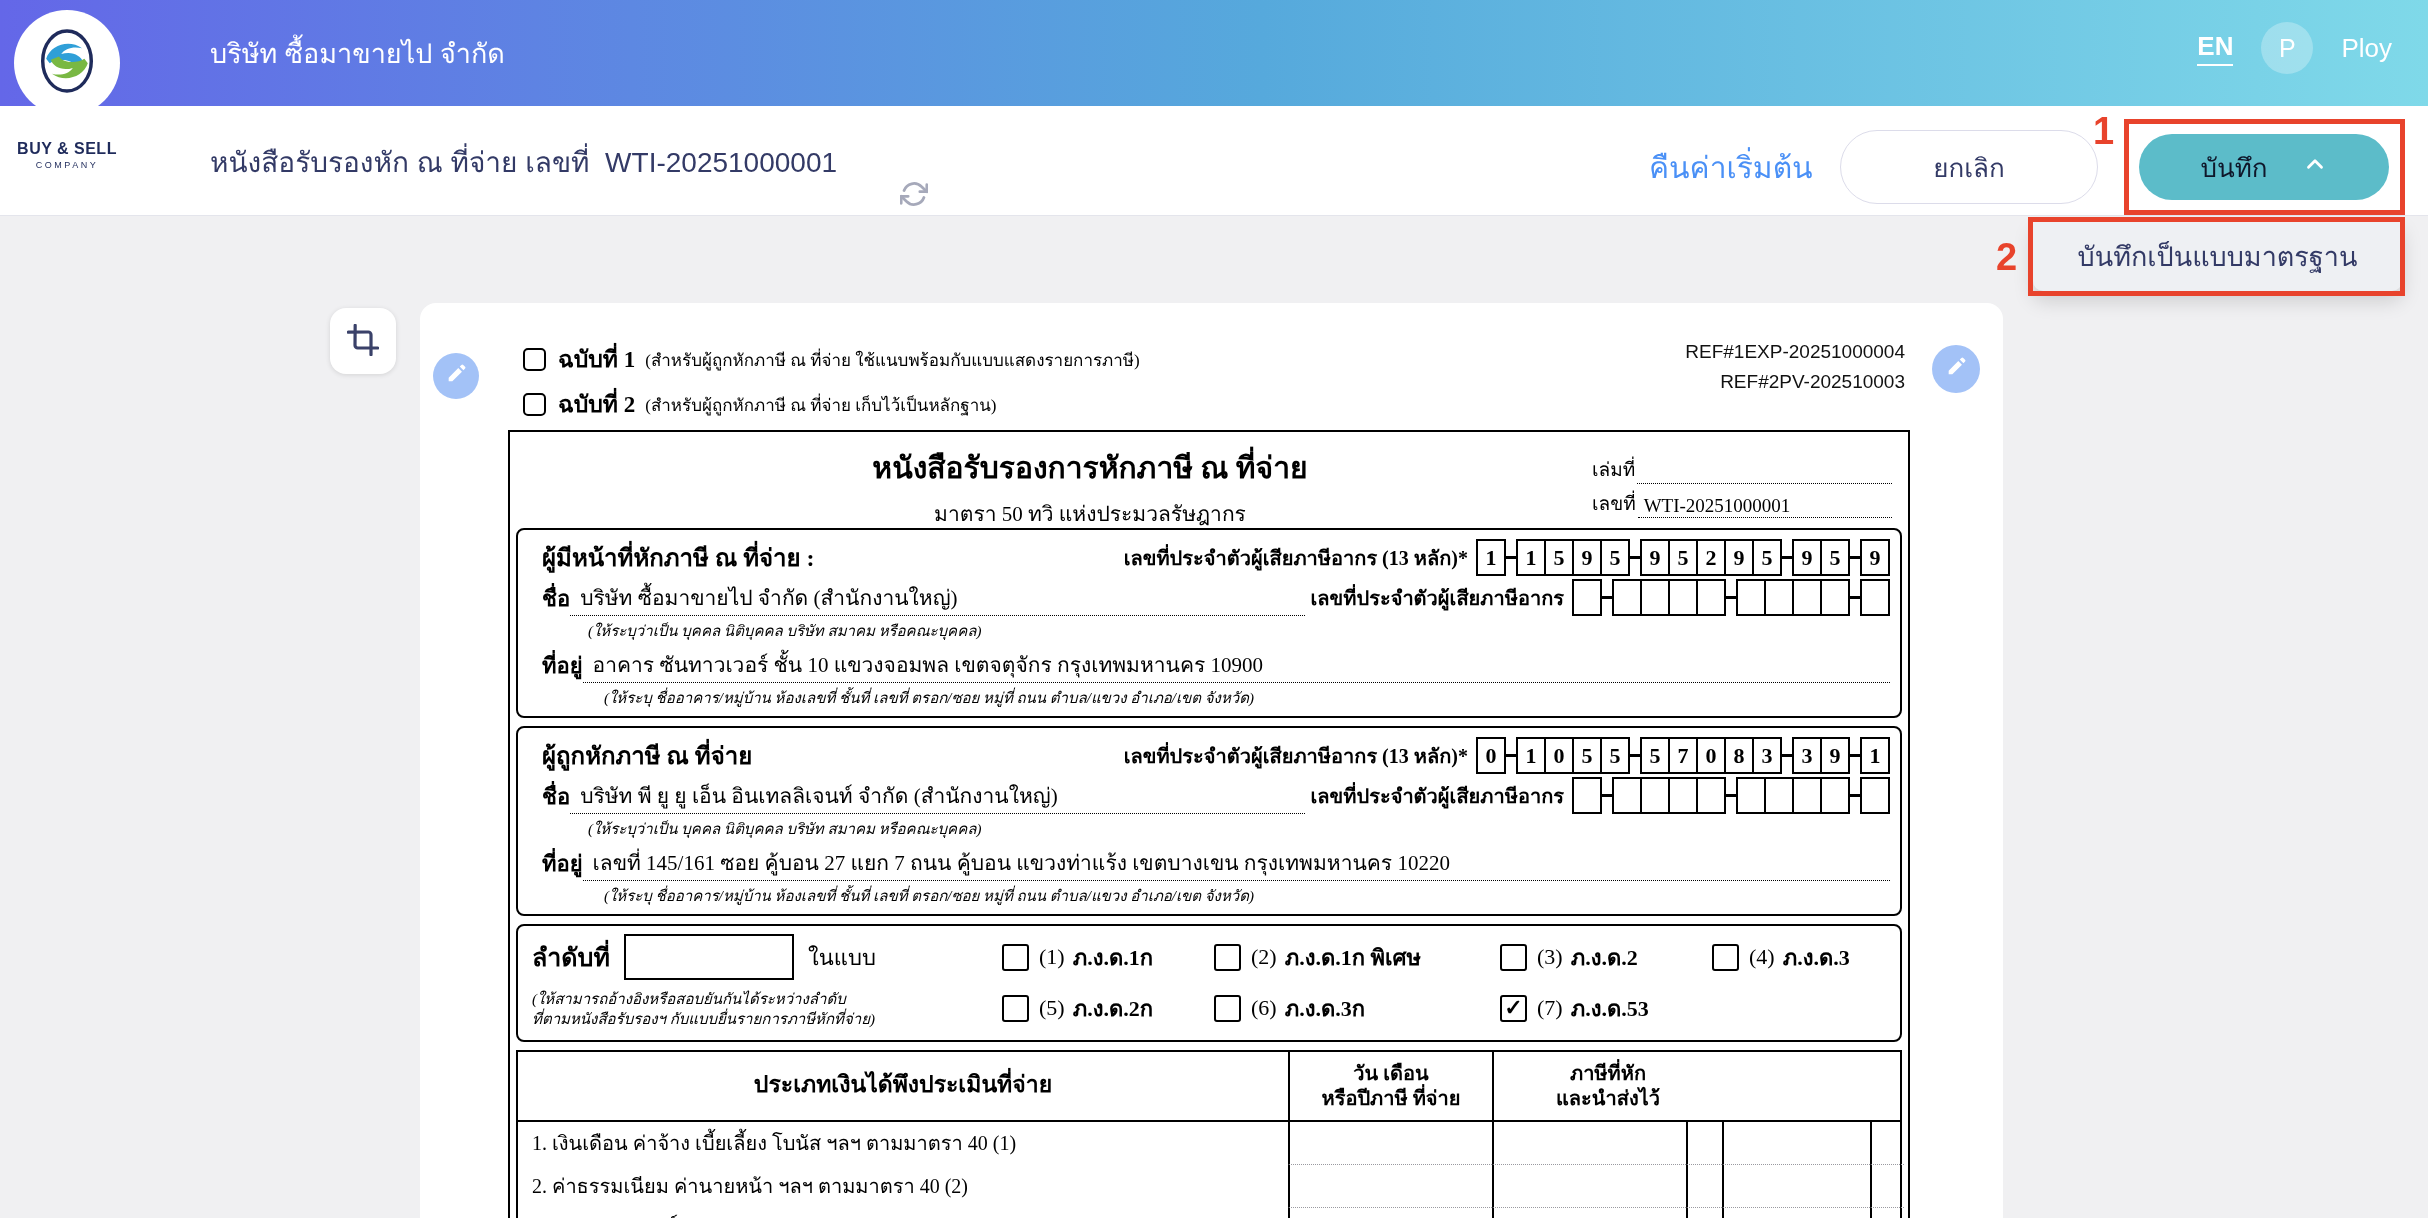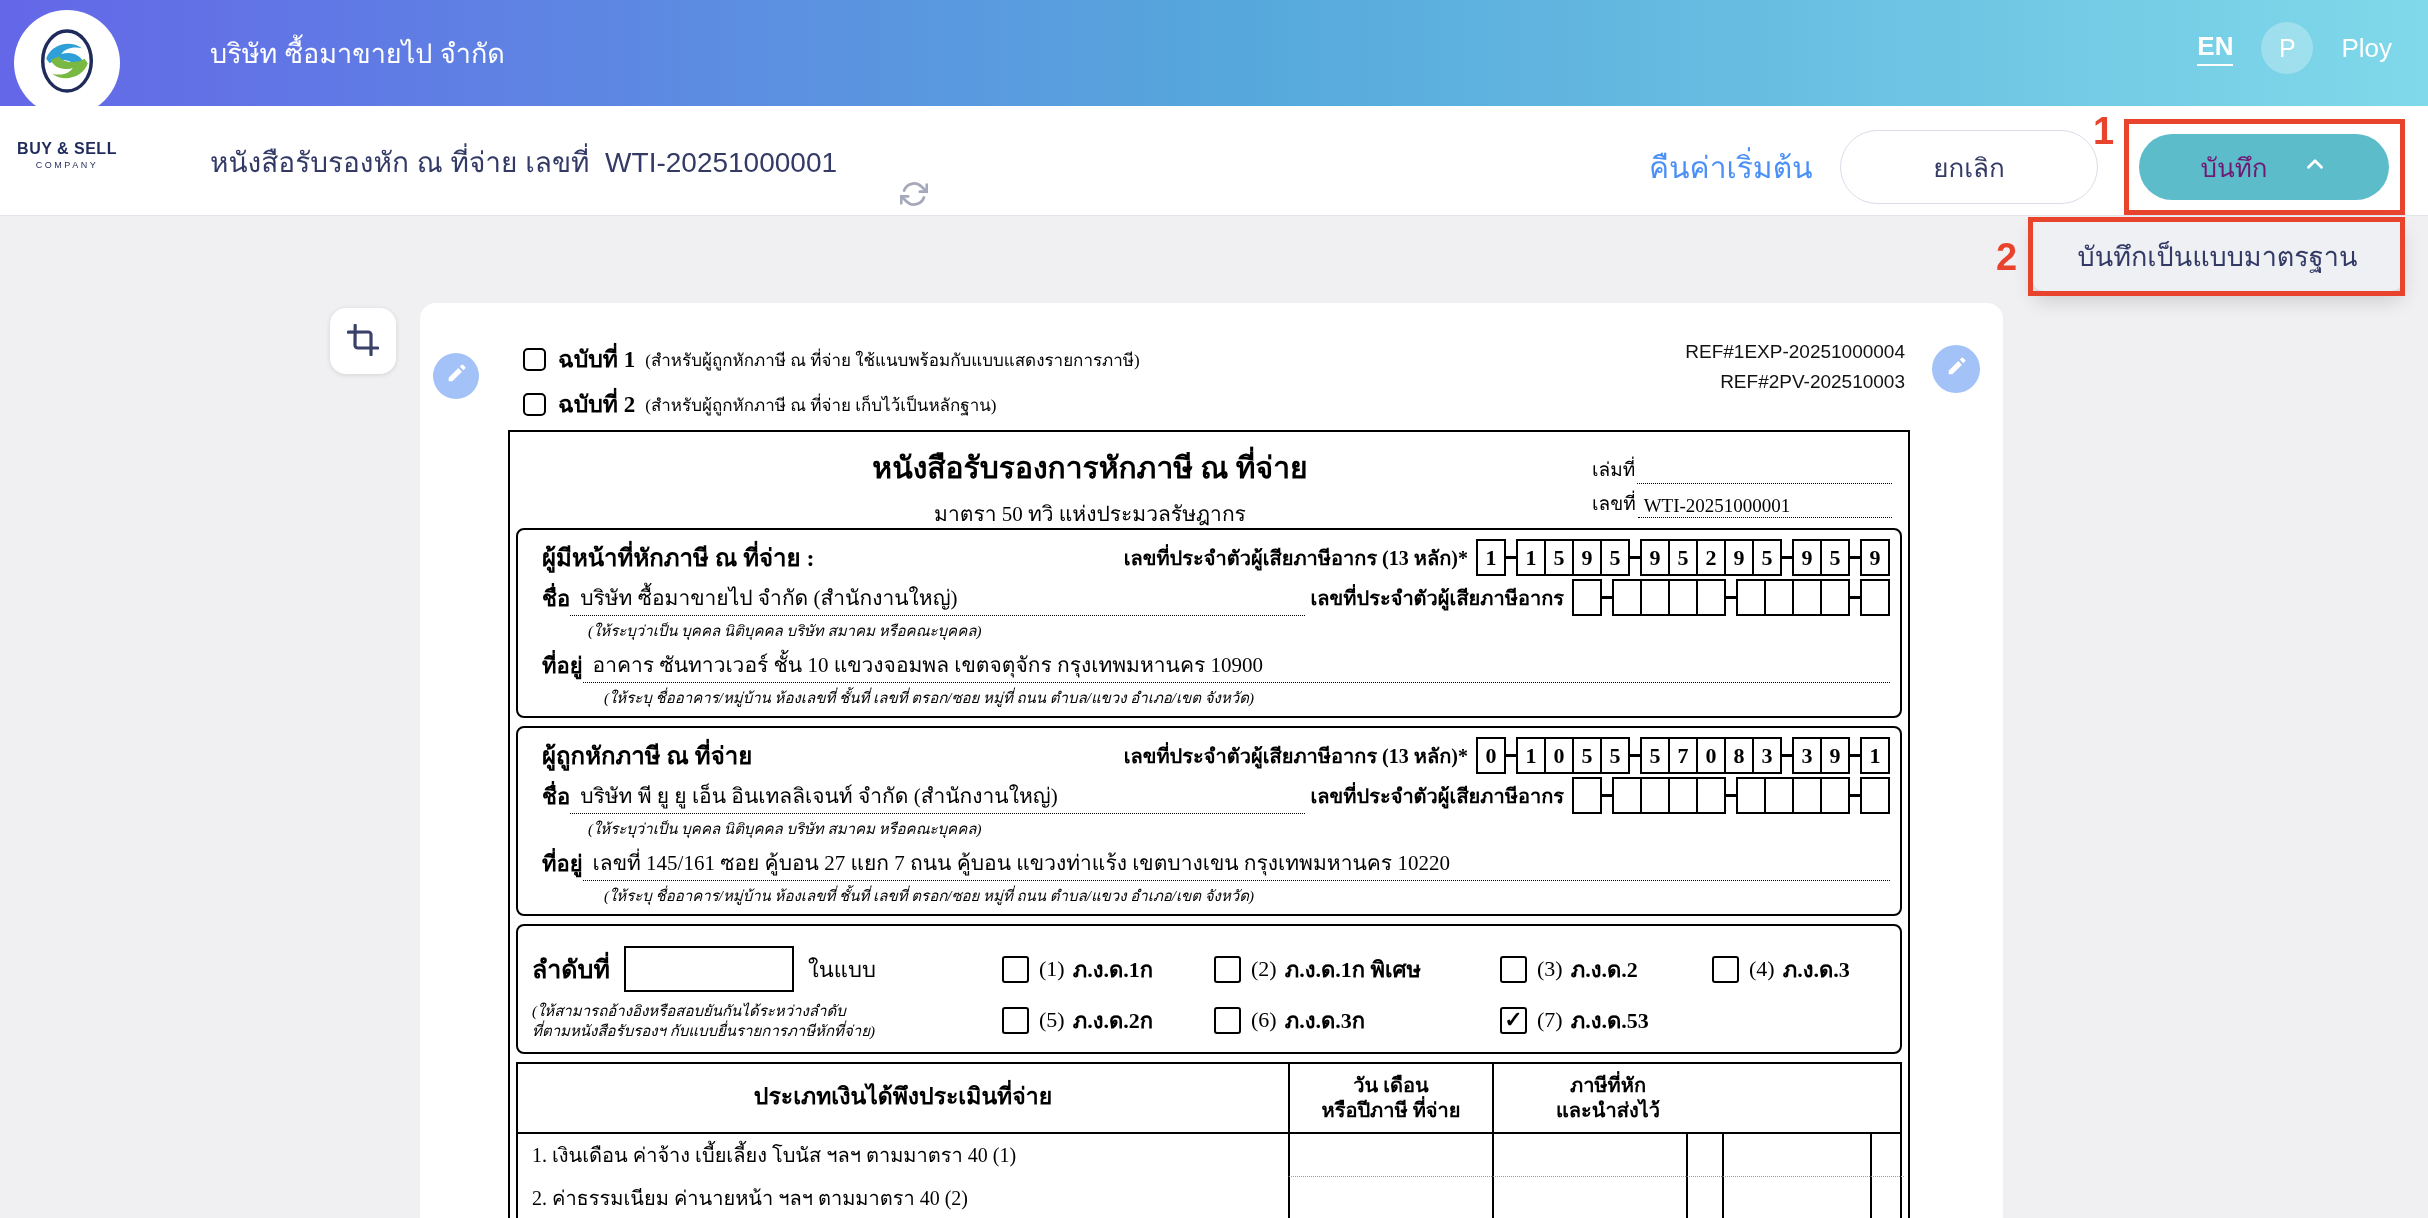--- a/index.html
+++ b/index.html
@@ -25,21 +25,21 @@
   
   .subheader { position:absolute; left:0; top:106px; width:2428px; height:109px; background:#fff; }
   .page-title { position:absolute; left:210px; top:34px; font-size:28px; color:#333a66; white-space:pre;
     display:flex; align-items:center; gap:16px; }
   .refresh-icon { width:28px; height:28px; cursor:pointer; }
   .reset-link { position:absolute; left:1649px; top:38px; font-size:30px; color:#4a90f6; cursor:pointer; }
   .cancel-btn { position:absolute; left:1840px; top:24px; width:258px; height:74px; background:#fff;
     border:1.5px solid #dcdcea; border-radius:40px; font-size:26px; color:#333a66;
     display:flex; align-items:center; justify-content:center; cursor:pointer; }
   .save-btn { position:absolute; left:2139px; top:28px; width:250px; height:66px; background:#5cbcc9;
-    border:none; border-radius:36px; color:#701a75; font-size:26px; display:flex; align-items:center;
+    border:none; border-radius:36px; color:#0f172a; font-size:26px; display:flex; align-items:center;
     justify-content:center; gap:34px; cursor:pointer; z-index:10;text-align:center; }
   .save-btn svg { width:26px; height:26px; }
   .divider { position:absolute; left:0; top:215px; width:2428px; height:1px; background:#e4e5ec; }
 
   
   .dropdown-panel { position:absolute; left:2033px; top:221px; width:369px; height:70px; background:#eef0f3;
     border-radius:2px 2px 10px 10px; box-shadow:0 10px 20px rgba(0,0,0,.15); z-index:40;
     display:flex; align-items:center; justify-content:center; font-size:27px; color:#333a66; cursor:pointer; }
   .red-box { position:absolute; border:5px solid #e8432c; z-index:50; pointer-events:none; }
   .red-box-1 { left:2124px; top:119px; width:281px; height:96px; }
@@ -98,21 +98,21 @@
   .dash { width:10px; height:3px; background:#000; align-self:center; flex:0 0 auto; }
   .sec-row2 { display:flex; align-items:flex-end; margin-top:2px; }
   .fld-label { font-size:22px; font-weight:bold; white-space:nowrap; }
   .fld-value { flex:1; border-bottom:1.5px dotted #000; font-size:21px; padding:0 8px 1px 10px;
     white-space:nowrap; overflow:hidden; }
   .taxid10 { display:flex; align-items:center; margin-left:6px; }
   .sec-note { font-style:italic; font-size:15px; margin:3px 0 0 46px; }
   .sec-row3 { display:flex; align-items:flex-end; margin-top:5px; }
   .sec-note2 { font-style:italic; font-size:15px; margin:3px 0 0 62px; }
 
-  .sec-seq { display:flex; padding:20px 12px 10px 14px; }
+  .sec-seq { display:flex; padding:8px 12px 10px 14px; }
   .seq-left { width:470px; flex:0 0 auto; }
   .seq-row { display:flex; align-items:center; gap:14px; }
   .seq-label { font-size:25px; font-weight:bold; }
   .seq-box { width:170px; height:46px; border:2px solid #000; }
   .seq-inform { font-size:22px; }
   .seq-note { font-style:italic; font-size:15px; margin-top:9px; line-height:1.35; }
   .seq-right { flex:1; display:grid; grid-template-columns:212px 286px 212px 1fr; row-gap:16px;
     align-content:center; padding-top:2px; }
   .chk-item { display:flex; align-items:center; gap:10px; }
   .chk { width:27px; height:27px; border:2.5px solid #000; border-radius:3px; flex:0 0 auto;

